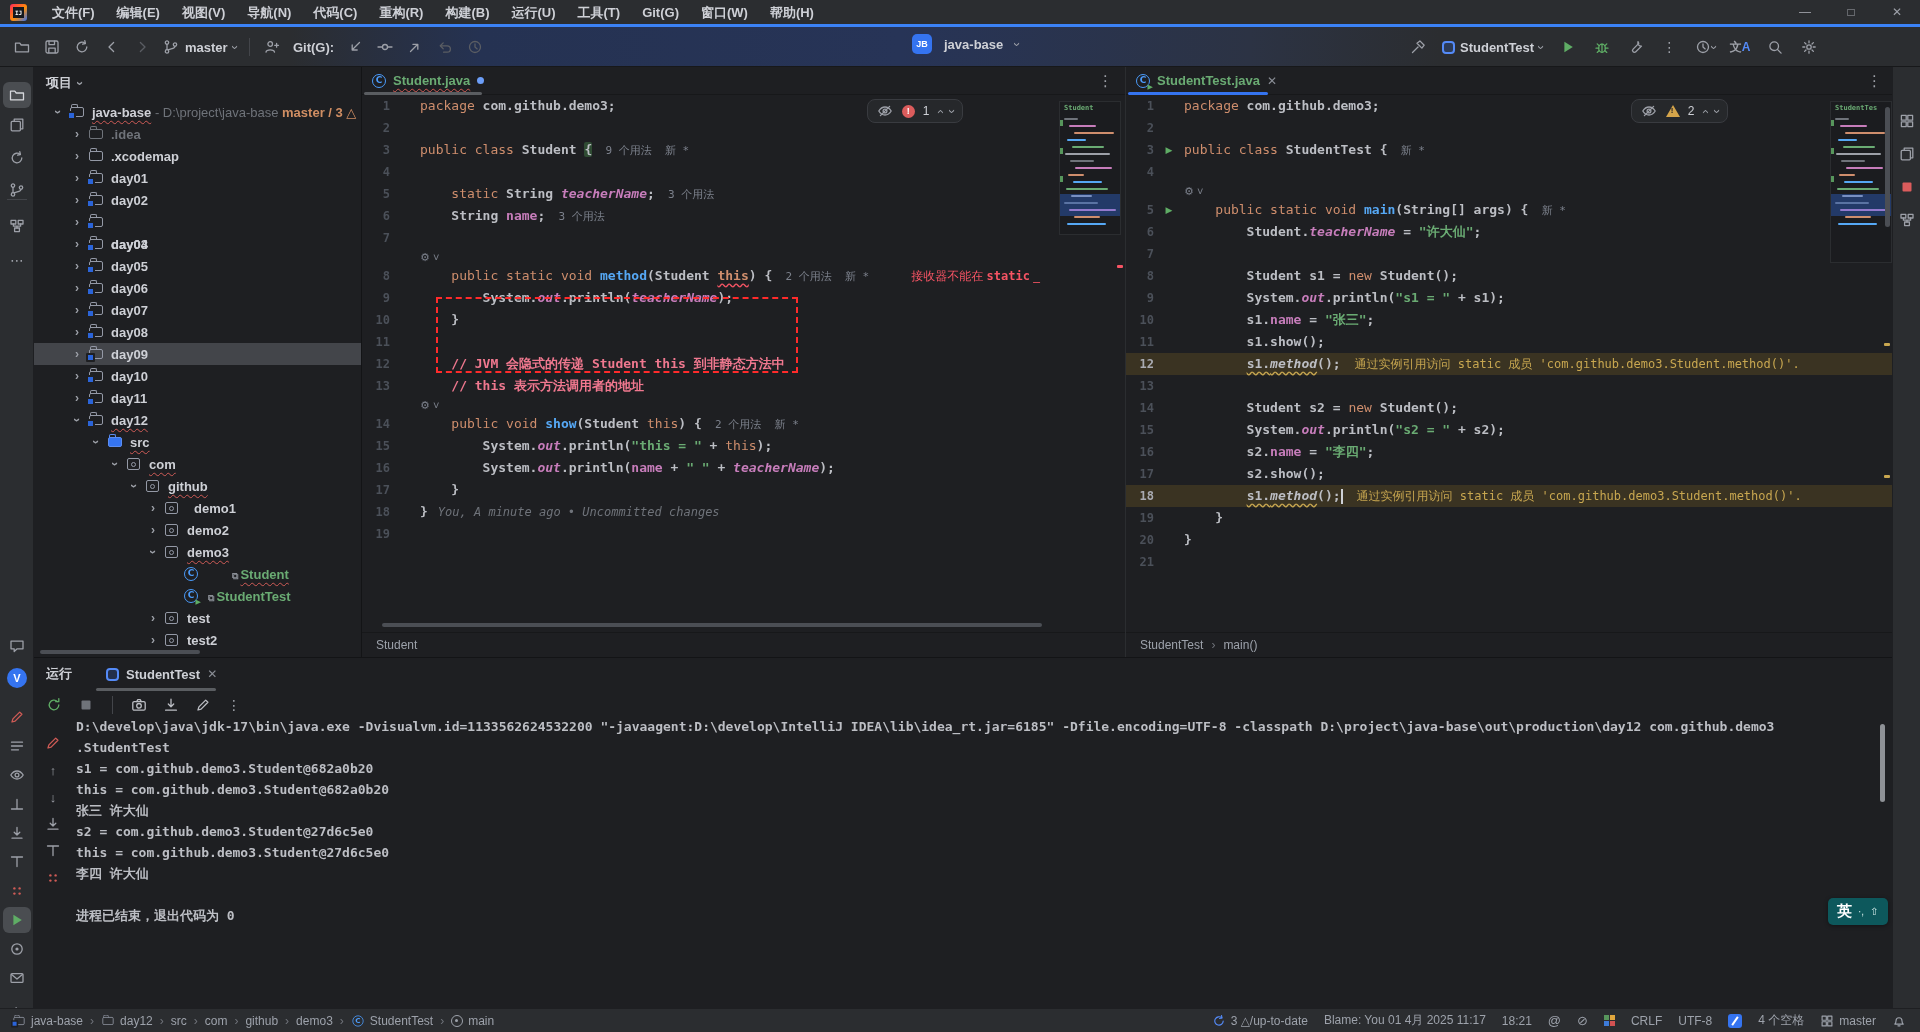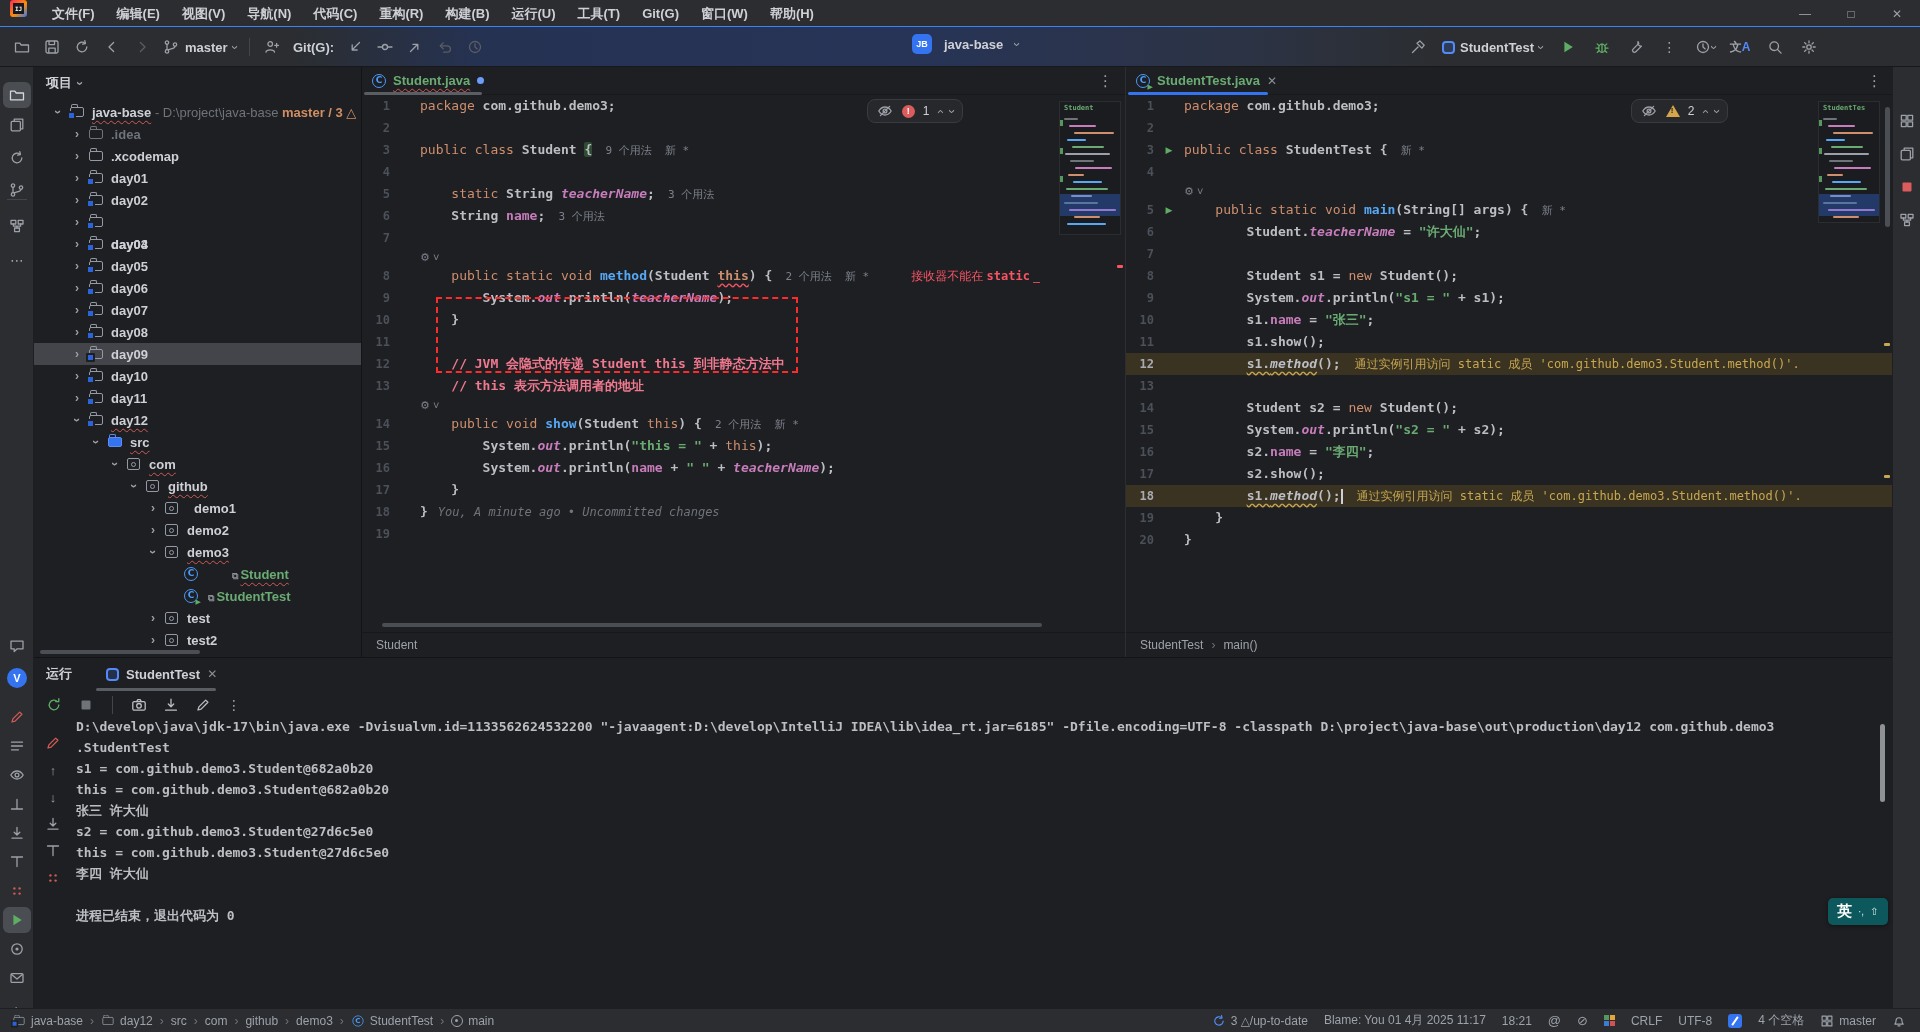--- a/index.html
+++ b/index.html
@@ -8,21 +8,21 @@
        font-family:"Liberation Sans","DejaVu Sans",sans-serif;color:#bcbec4;font-size:13px;
        -webkit-font-smoothing:antialiased}
   .abs{position:absolute}
   .row{display:flex;align-items:center}
   svg{display:block}
   .ic{display:inline-flex;align-items:center;justify-content:center;width:18px;height:18px;color:#9da0a8}
   .ic.dim{color:#5a5d63}
   .glyph{font-size:14px;line-height:1;color:#9da0a8}
 
   
-  #menubar{left:0;top:0;width:1920px;height:27px;background:#2b2d30;display:flex;border-bottom:1px solid #3b82f6}
+  #menubar{left:0;top:0;width:1920px;height:27px;background:#2b2d30;display:flex;align-items:center;border-bottom:3px solid #3b82f6}
   #logo{width:17px;height:17px;margin:0 14px 0 10px;border-radius:3px;
         background:linear-gradient(135deg,#fe2857,#fe8e09 55%,#3574f0);display:flex;align-items:center;justify-content:center}
   #logo i{width:11px;height:11px;background:#15181d;color:#fff;font:700 6px/11px "DejaVu Sans Mono",monospace;text-align:center;font-style:normal}
   .menu-item{padding:0 11px;height:27px;line-height:27px;color:#ced0d6;font-weight:600;font-size:13px;cursor:default}
   #winctl{margin-left:auto;display:flex}
   .wc{width:46px;height:27px;display:flex;align-items:center;justify-content:center;color:#9da0a8;font-size:12px}
 
   
   #toolbar{left:0;top:27px;width:1920px;height:40px;
      background:linear-gradient(90deg,#2b2d30 0,#2b2d30 290px,#253252 480px,#273457 900px,#2c3344 1250px,#2b2d30 1440px,#2b2d30 100%);
@@ -793,35 +793,36 @@
         <div class="code-row"><span class="ln">11</span><span class="rung"></span><pre class="cl"><span class="t-d">        s1.show();</span></pre></div>
         <div class="code-row hl-warn"><span class="ln">12</span><span class="rung"></span><pre class="cl"><span class="t-d">        </span><span class="t-wv">s1.</span><span class="t-wvm">method</span><span class="t-d">();</span><span class="t-w">通过实例引用访问 static 成员 'com.github.demo3.Student.method()'.</span></pre></div>
         <div class="code-row"><span class="ln">13</span><span class="rung"></span><pre class="cl"></pre></div>
         <div class="code-row"><span class="ln">14</span><span class="rung"></span><pre class="cl"><span class="t-d">        Student s2 = </span><span class="t-k">new</span><span class="t-d"> Student();</span></pre></div>
         <div class="code-row"><span class="ln">15</span><span class="rung"></span><pre class="cl"><span class="t-d">        System.</span><span class="t-fi">out</span><span class="t-d">.println(</span><span class="t-s">"s2 = "</span><span class="t-d"> + s2);</span></pre></div>
         <div class="code-row"><span class="ln">16</span><span class="rung"></span><pre class="cl"><span class="t-d">        s2.</span><span class="t-f">name</span><span class="t-d"> = </span><span class="t-s">"李四"</span><span class="t-d">;</span></pre></div>
         <div class="code-row"><span class="ln">17</span><span class="rung"></span><pre class="cl"><span class="t-d">        s2.show();</span></pre></div>
         <div class="code-row hl-warn"><span class="ln">18</span><span class="rung"></span><pre class="cl"><span class="t-d">        </span><span class="t-wv">s1.</span><span class="t-wvm">method</span><span class="t-d">();</span><span class="t-caret"></span><span class="t-w">通过实例引用访问 static 成员 'com.github.demo3.Student.method()'.</span></pre></div>
         <div class="code-row"><span class="ln">19</span><span class="rung"></span><pre class="cl"><span class="t-d">    }</span></pre></div>
         <div class="code-row"><span class="ln">20</span><span class="rung"></span><pre class="cl"><span class="t-d">}</span></pre></div>
+        <div class="code-row"><span class="ln">21</span><span class="rung"></span><pre class="cl"></pre></div>
       </div>
     <div class="widget" style="right:164px;top:32px">
       <span class="ic">
           <svg width="16" height="16" viewBox="0 0 16 16" fill="none" stroke="currentColor" stroke-width="1.3" stroke-linecap="round" stroke-linejoin="round">
             <path d="M1.8 8c1.7-2.7 3.8-4 6.2-4s4.5 1.3 6.2 4c-1.7 2.7-3.8 4-6.2 4S3.5 10.7 1.8 8z"></path>
             <circle cx="8" cy="8" r="1.9"></circle>
             <path d="M3.4 12.6L12.6 3.4"></path>
           </svg>
         </span>
       <span class="warnbadge"></span>
       <span class="wcount">2</span>
       <span class="chv" style="transform:rotate(-90deg)">›</span>
       <span class="chv">›</span>
     </div>
-    <div class="minimap" style="right:12px;top:34px;height:122px">
+    <div class="minimap" style="right:0;top:34px;height:162px">
       <div class="mm-label">StudentTes</div>
     <span class="mm-bar" style="top: 16px; left: 4px; width: 14px; background: rgb(111, 115, 122);"></span>
         <span class="mm-bar" style="top: 23px; left: 9px; width: 27px; background: rgb(199, 125, 187);"></span>
         <span class="mm-bar" style="top: 30px; left: 14px; width: 40px; background: rgb(207, 142, 109);"></span>
         <span class="mm-bar" style="top: 37px; left: 7px; width: 19px; background: rgb(86, 168, 245);"></span>
         <span class="mm-bar" style="top: 44px; left: 12px; width: 32px; background: rgb(106, 171, 115);"></span>
         <span class="mm-bar" style="top: 51px; left: 5px; width: 45px; background: rgb(157, 160, 168);"></span>
         <span class="mm-bar" style="top: 58px; left: 10px; width: 24px; background: rgb(111, 115, 122);"></span>
         <span class="mm-bar" style="top: 65px; left: 15px; width: 37px; background: rgb(199, 125, 187);"></span>
         <span class="mm-bar" style="top: 72px; left: 8px; width: 16px; background: rgb(207, 142, 109);"></span>

